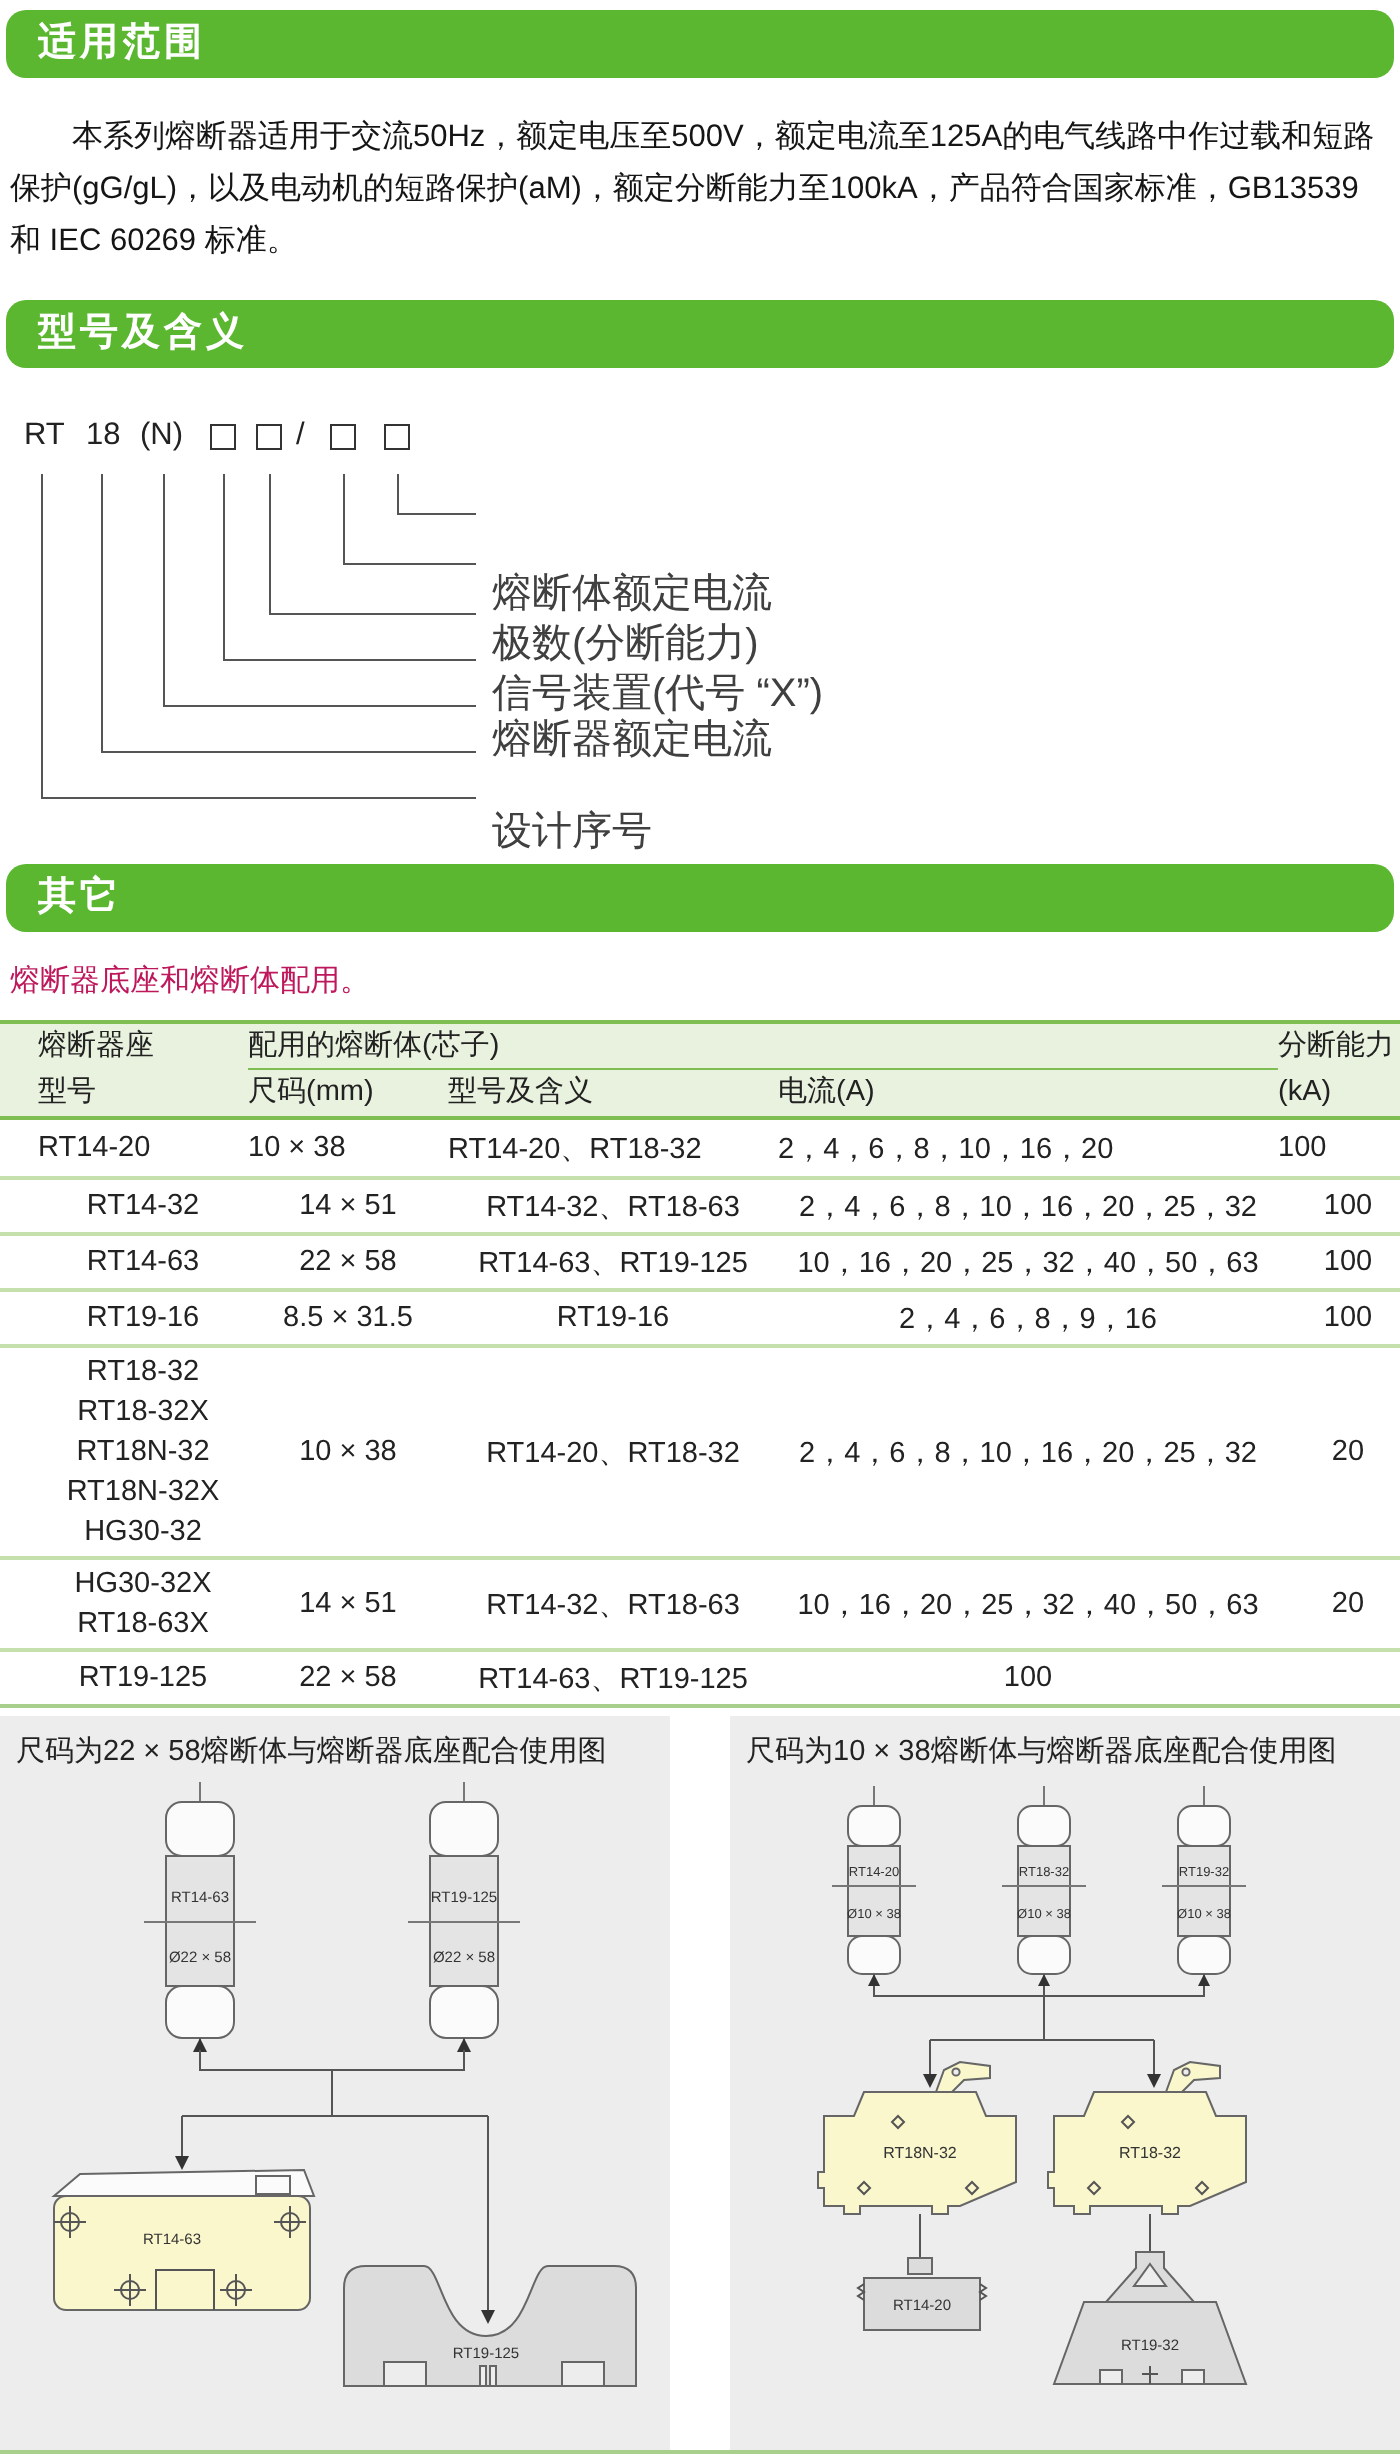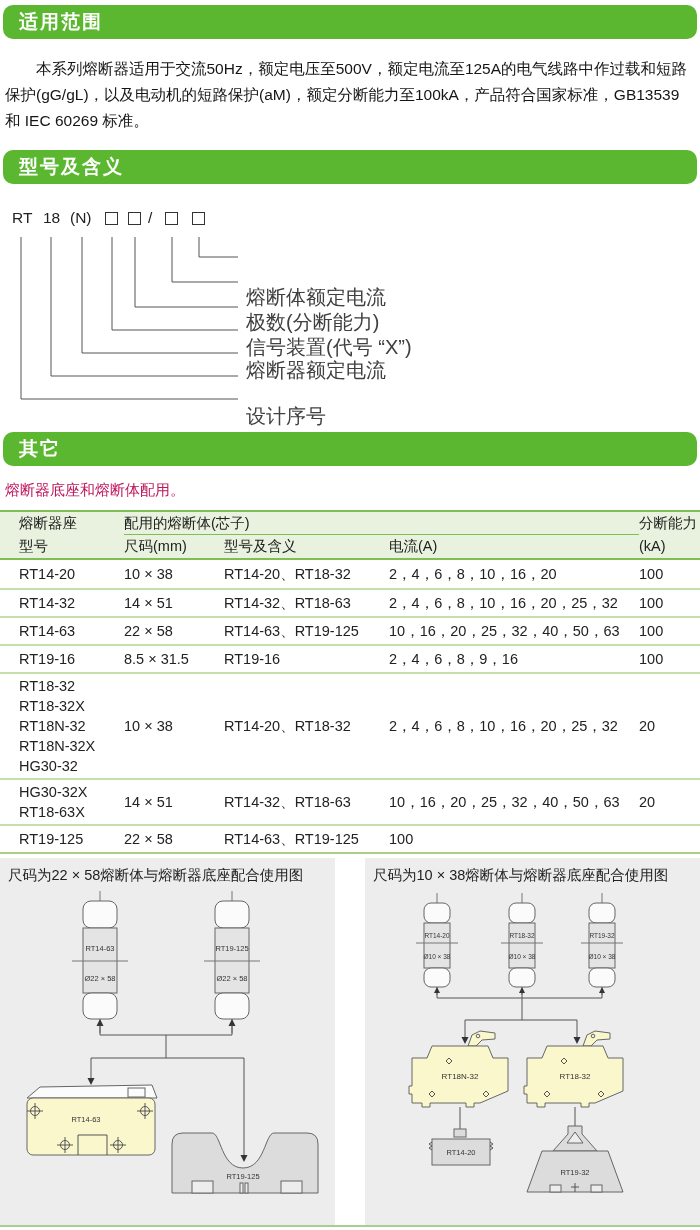--- a/index.html
+++ b/index.html
@@ -60,21 +60,21 @@
 .hrow,.trow{
   display:grid;
   grid-template-columns:105px 100px 165px 250px 70px;
   padding-left:19px;
 }
 .thead{background:var(--band-green);border-bottom:2px solid var(--rule-dark);}
 .hrow>div{line-height:23px;height:23px;}
 .hgroup{grid-column:2/5;border-bottom:1.5px solid var(--rule-dark);}
 .hcol5{grid-column:5;}
 .trow{align-items:center;padding-top:2px;padding-bottom:2px;min-height:28px;}
-.trow + .trow{border-top:2px solid var(--rule-light);}
+.trow + .trow{border-top:2px solid var(--rule-light);text-align:center;}
 .models span{display:block;line-height:20px;}
 
 .panels{display:flex;gap:30px;margin-top:4px;}
 .panel{position:relative;width:335px;height:367px;background:var(--panel-gray);}
 .caption{padding:8px 0 0 8px;font-size:14.5px;color:#222;white-space:nowrap;}
 .dsvg{position:absolute;left:0;top:25px;}
 .bottom-rule{height:2px;background:var(--rule-mid);margin-top:0;}
 
 .ln{stroke:#777;stroke-width:1;fill:none;}
 .lnd{stroke:#555;stroke-width:1;fill:none;}

